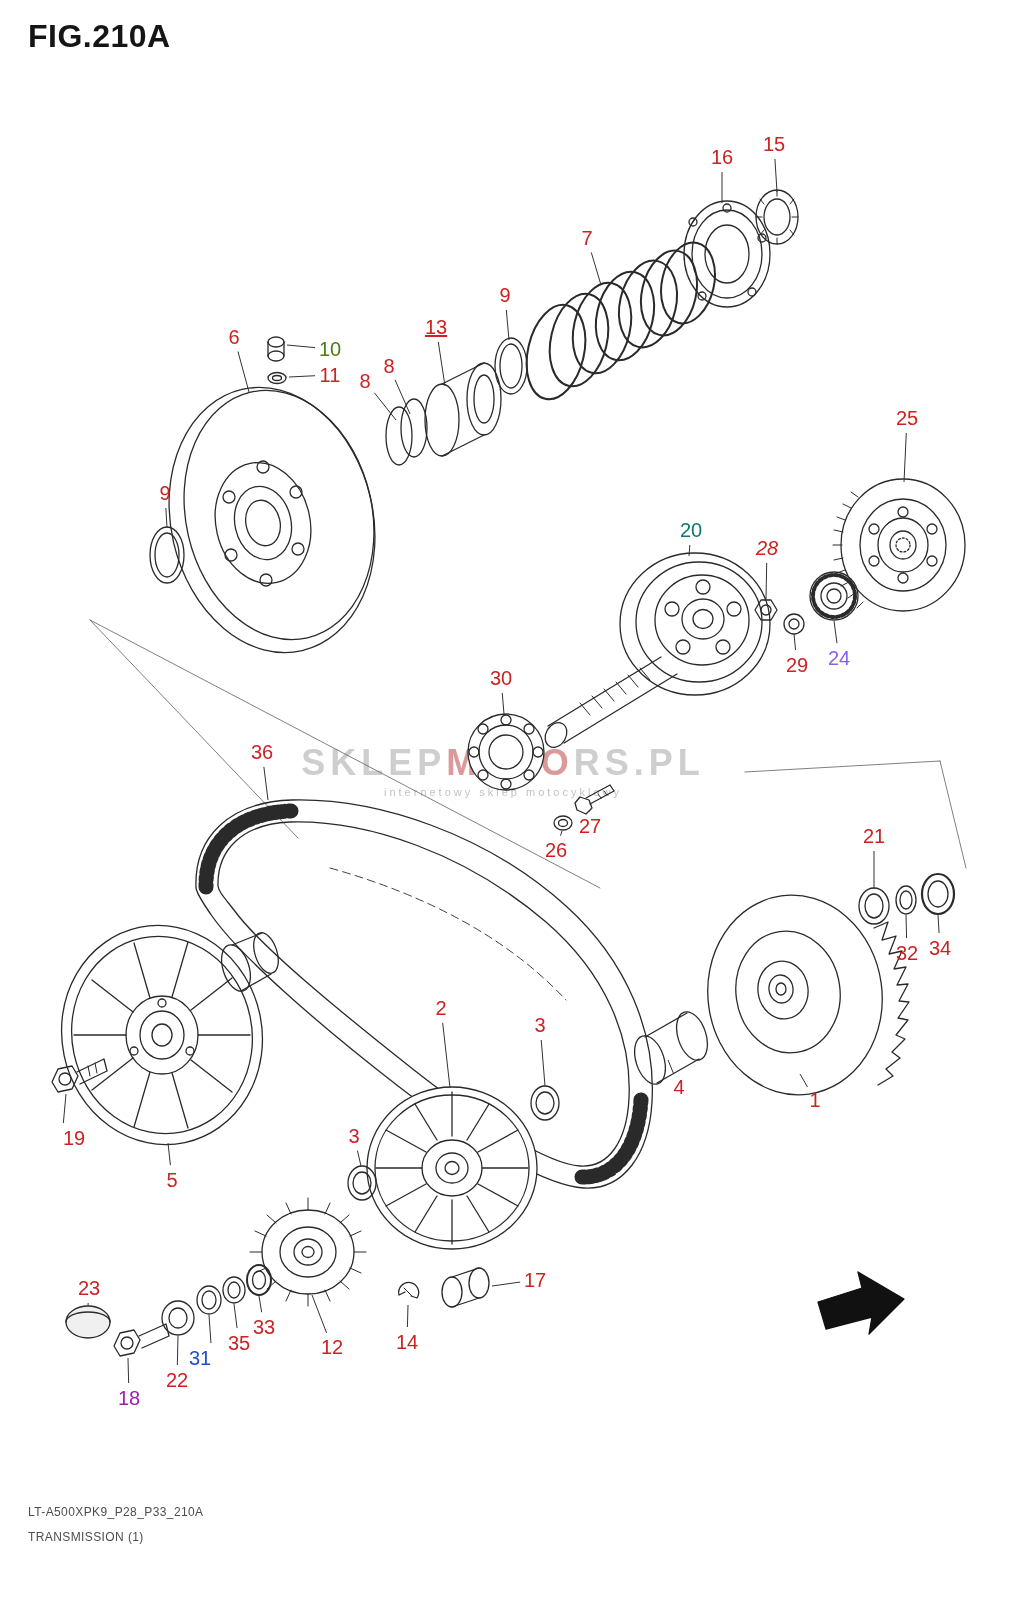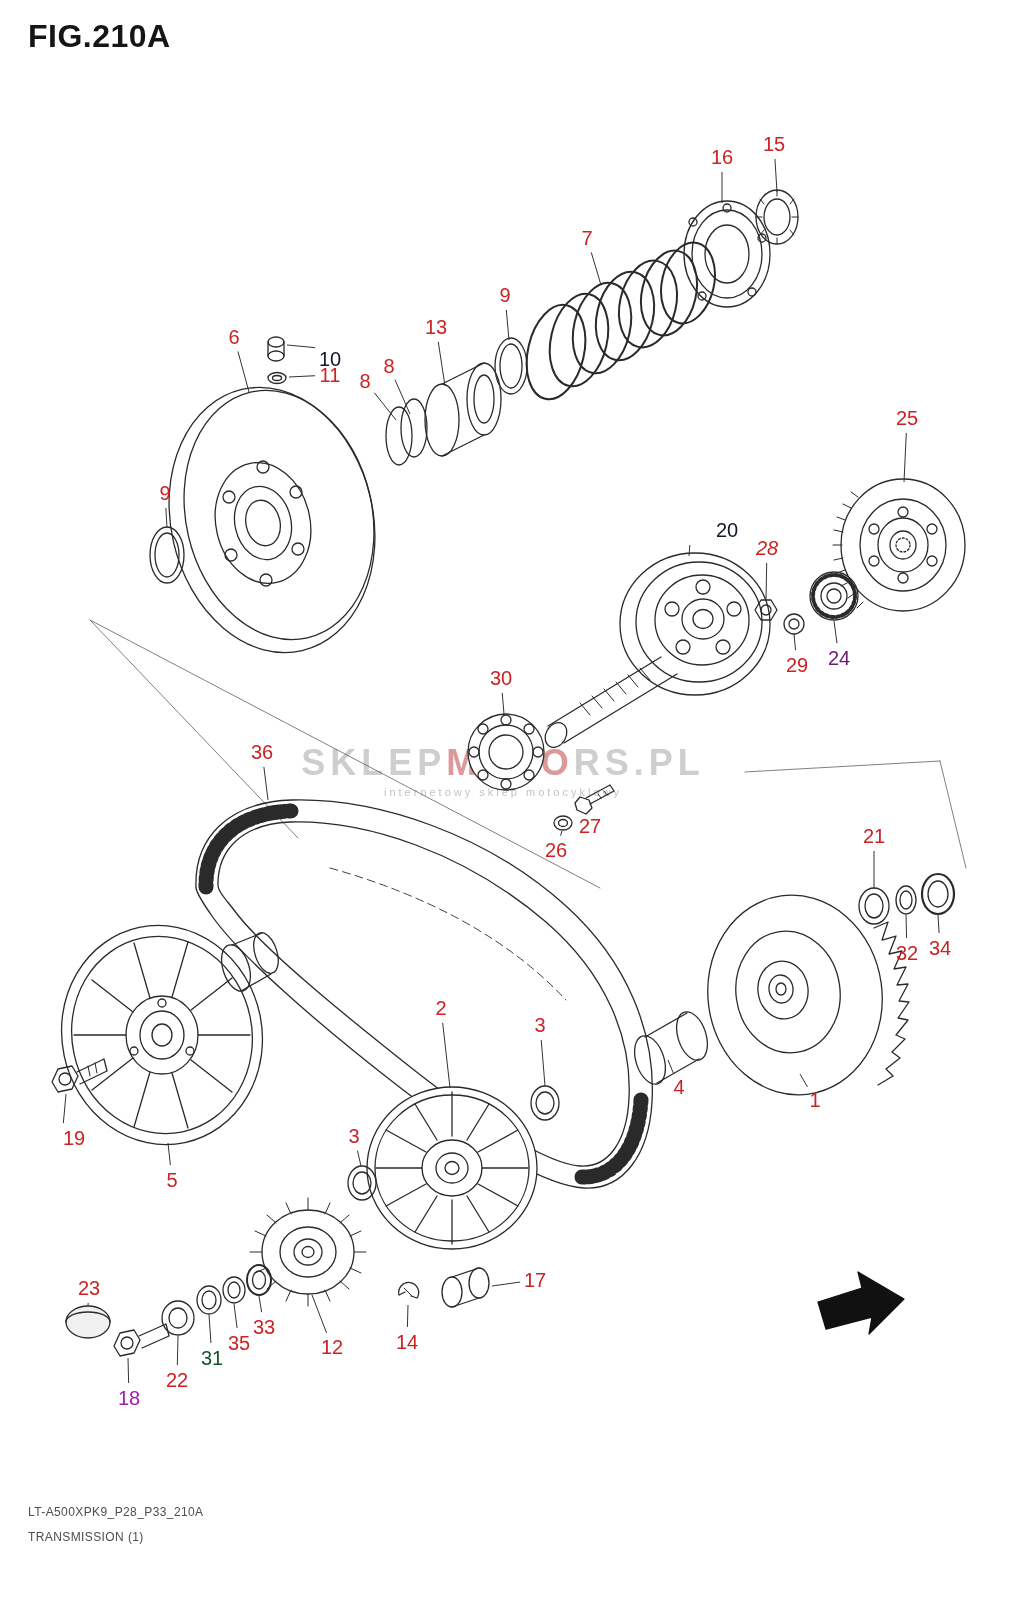--- a/index.html
+++ b/index.html
@@ -342,51 +342,51 @@
       <line x1="261.6115134176307" y1="1312.1913831893103" x2="259" y2="1296" stroke="#333333" stroke-width="1"></line>
       <line x1="326.61531381036696" y1="1332.9998159069542" x2="312" y2="1295" stroke="#333333" stroke-width="1"></line>
       <line x1="407.40525742021873" y1="1327.0054754519072" x2="408" y2="1305" stroke="#333333" stroke-width="1"></line>
     </svg>
 
   <div class="overlay">
       <div class="part-label" style="left: 722px; top: 157px; color: rgb(204, 34, 34);">16</div>
       <div class="part-label" style="left: 774px; top: 144px; color: rgb(204, 34, 34);">15</div>
       <div class="part-label" style="left: 587px; top: 238px; color: rgb(204, 34, 34);">7</div>
       <div class="part-label" style="left: 505px; top: 295px; color: rgb(204, 34, 34);">9</div>
-      <div class="part-label" style="left: 436px; top: 327px; color: rgb(204, 34, 34);">13</div>
-      <div class="part-label" style="left: 330px; top: 349px; color: #0f172a; margin-top: 10px;">10</div>
+      <div class="part-label" style="left: 436px; top: 327px; color: rgb(204, 34, 34); text-decoration: underline;">13</div>
+      <div class="part-label" style="left: 330px; top: 349px; color: #4d7c0f;">10</div>
       <div class="part-label" style="left: 330px; top: 375px; color: rgb(204, 34, 34);">11</div>
       <div class="part-label" style="left: 389px; top: 366px; color: rgb(204, 34, 34);">8</div>
       <div class="part-label" style="left: 365px; top: 381px; color: rgb(204, 34, 34);">8</div>
       <div class="part-label" style="left: 234px; top: 337px; color: rgb(204, 34, 34);">6</div>
       <div class="part-label" style="left: 907px; top: 418px; color: rgb(204, 34, 34);">25</div>
       <div class="part-label" style="left: 165px; top: 493px; color: rgb(204, 34, 34);">9</div>
-      <div class="part-label" style="left: 691px; top: 530px; color: #0f172a; margin-left: 36px;">20</div>
+      <div class="part-label" style="left: 691px; top: 530px; color: #0f766e;">20</div>
       <div class="part-label" style="left: 767px; top: 548px; color: rgb(204, 34, 34); font-style: italic;">28</div>
       <div class="part-label" style="left: 797px; top: 665px; color: rgb(204, 34, 34);">29</div>
-      <div class="part-label" style="left: 839px; top: 658px; color: #701a75;">24</div>
+      <div class="part-label" style="left: 839px; top: 658px; color: #8b5cf6;">24</div>
       <div class="part-label" style="left: 501px; top: 678px; color: rgb(204, 34, 34);">30</div>
       <div class="part-label" style="left: 262px; top: 752px; color: rgb(204, 34, 34);">36</div>
       <div class="part-label" style="left: 556px; top: 850px; color: rgb(204, 34, 34);">26</div>
       <div class="part-label" style="left: 590px; top: 826px; color: rgb(204, 34, 34);">27</div>
       <div class="part-label" style="left: 874px; top: 836px; color: rgb(204, 34, 34);">21</div>
       <div class="part-label" style="left: 907px; top: 953px; color: rgb(204, 34, 34);">32</div>
       <div class="part-label" style="left: 940px; top: 948px; color: rgb(204, 34, 34);">34</div>
       <div class="part-label" style="left: 441px; top: 1008px; color: rgb(204, 34, 34);">2</div>
       <div class="part-label" style="left: 540px; top: 1025px; color: rgb(204, 34, 34);">3</div>
       <div class="part-label" style="left: 679px; top: 1087px; color: rgb(204, 34, 34);">4</div>
       <div class="part-label" style="left: 815px; top: 1100px; color: rgb(204, 34, 34);">1</div>
       <div class="part-label" style="left: 62px; top: 1138px; color: rgb(204, 34, 34); margin-left: 12px;">19</div>
       <div class="part-label" style="left: 172px; top: 1180px; color: rgb(204, 34, 34);">5</div>
       <div class="part-label" style="left: 354px; top: 1136px; color: rgb(204, 34, 34);">3</div>
       <div class="part-label" style="left: 89px; top: 1288px; color: rgb(204, 34, 34);">23</div>
       <div class="part-label" style="left: 535px; top: 1280px; color: rgb(204, 34, 34);">17</div>
       <div class="part-label" style="left: 129px; top: 1398px; color: #a21caf;">18</div>
       <div class="part-label" style="left: 177px; top: 1380px; color: rgb(204, 34, 34);">22</div>
-      <div class="part-label" style="left: 212px; top: 1358px; color: #14532d; text-align: center;">31</div>
+      <div class="part-label" style="left: 200px; top: 1358px; color: #1d4ed8; text-align: center;">31</div>
       <div class="part-label" style="left: 239px; top: 1343px; color: rgb(204, 34, 34);">35</div>
       <div class="part-label" style="left: 264px; top: 1327px; color: rgb(204, 34, 34); text-align: right;">33</div>
       <div class="part-label" style="left: 332px; top: 1347px; color: rgb(204, 34, 34);">12</div>
       <div class="part-label" style="left: 407px; top: 1342px; color: rgb(204, 34, 34);">14</div>
     </div>
 
   <h1 class="fig-title">FIG.210A</h1>
   <div class="footer">
     <div>LT-A500XPK9_P28_P33_210A</div>
     <div>TRANSMISSION (1)</div>

